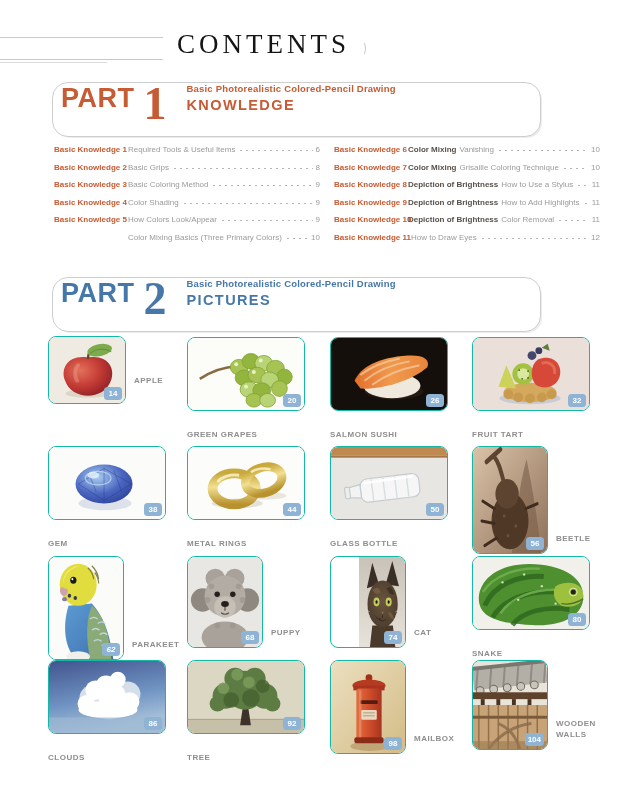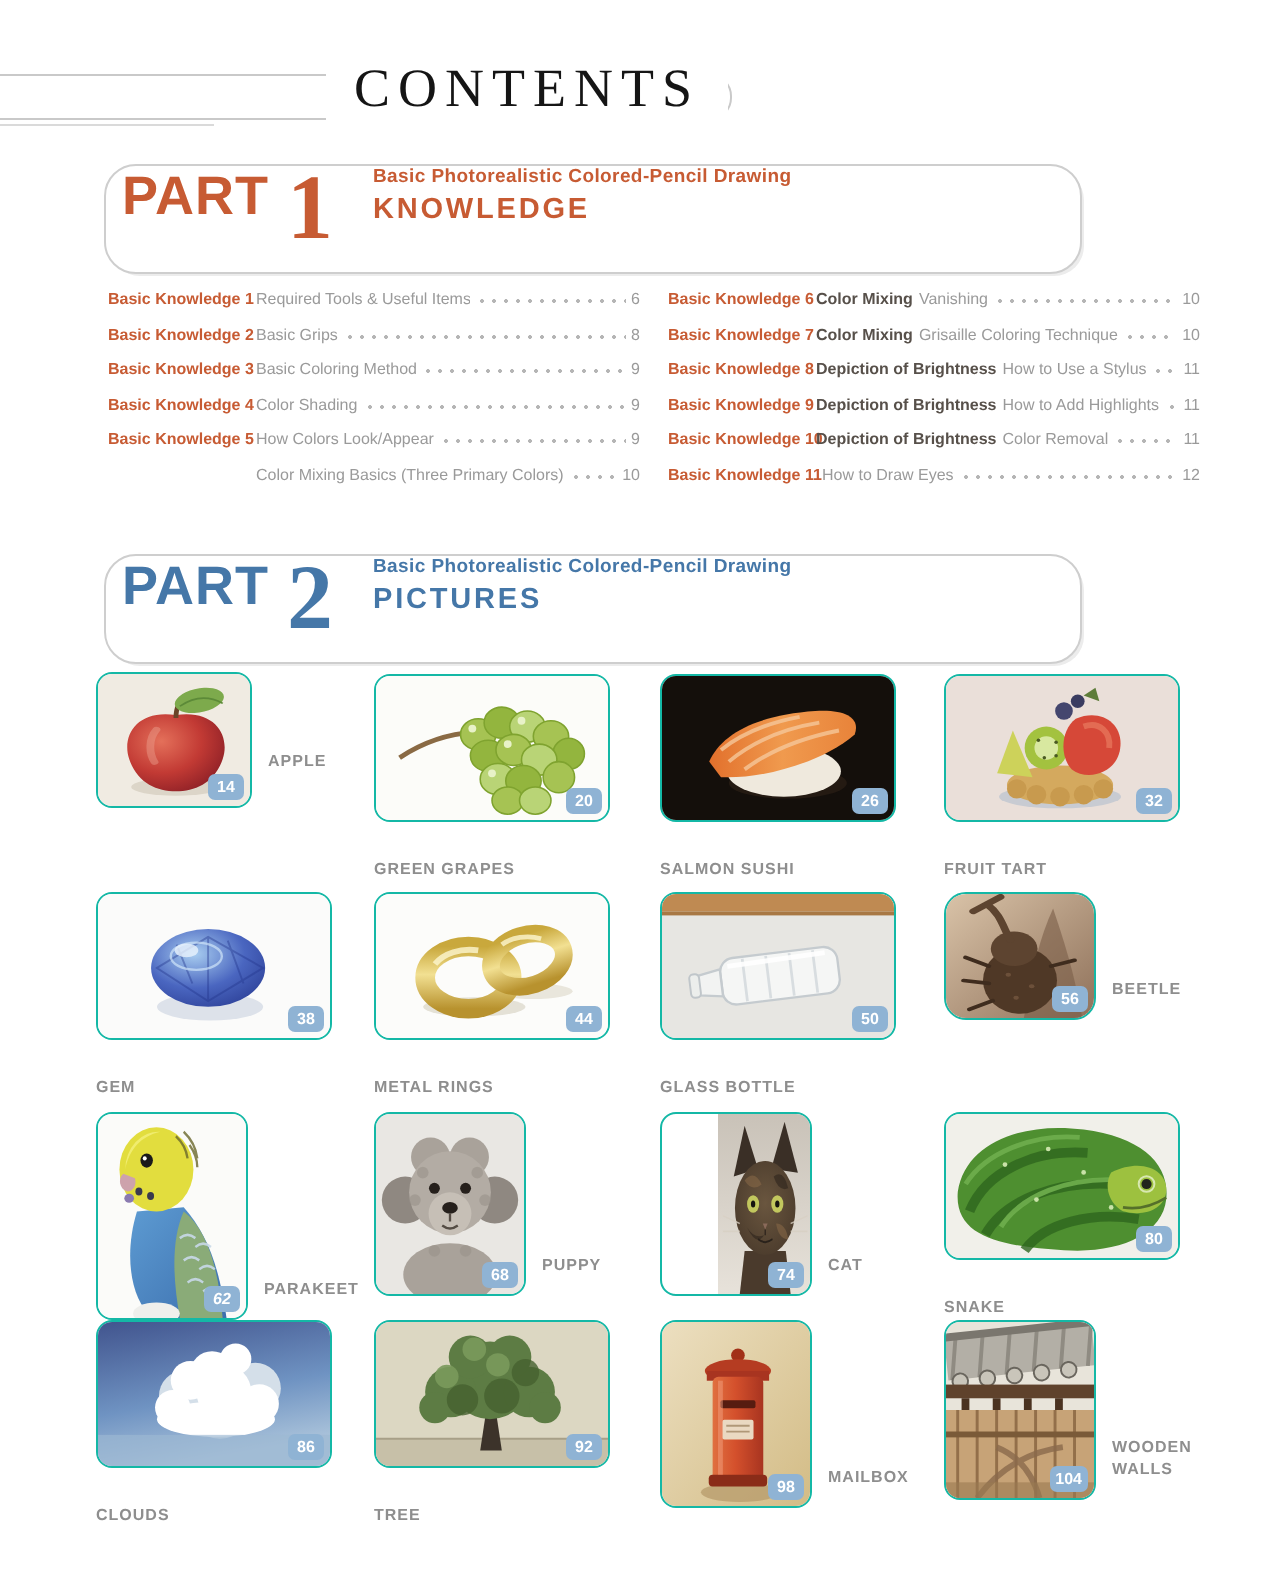--- a/index.html
+++ b/index.html
@@ -358,21 +358,21 @@
             </g>
           <path d="M34 34 L84 33" stroke="#ffffff" stroke-width="2.5" opacity="0.9"></path>
         </g>
       </svg>
       <span class="badge">50</span>
     </div>
     <div class="caption">GLASS BOTTLE</div>
   </div>
 
   <div class="grid-item portrait" style="left:472px; top:446px;">
-    <div class="thumb" style="width:76px; height:64px;border-radius:11px;">
+    <div class="thumb" style="width:76px; height:108px;">
       <svg viewBox="0 0 76 86" preserveAspectRatio="none">
         <defs>
           <linearGradient id="beg" x1="0" y1="0" x2="1" y2="1">
             <stop offset="0" stop-color="#d9c3a8"></stop>
               <stop offset="1" stop-color="#8f715a"></stop>
           </linearGradient>
         </defs>
         <rect width="76" height="86" fill="url(#beg)"></rect>
         <path d="M55 10 C60 30 66 55 70 86 L40 86 C44 55 48 30 55 10 Z" fill="#7a5e48" opacity="0.6"></path>
         <ellipse cx="38" cy="60" rx="19" ry="23" fill="#4f3826"></ellipse>

